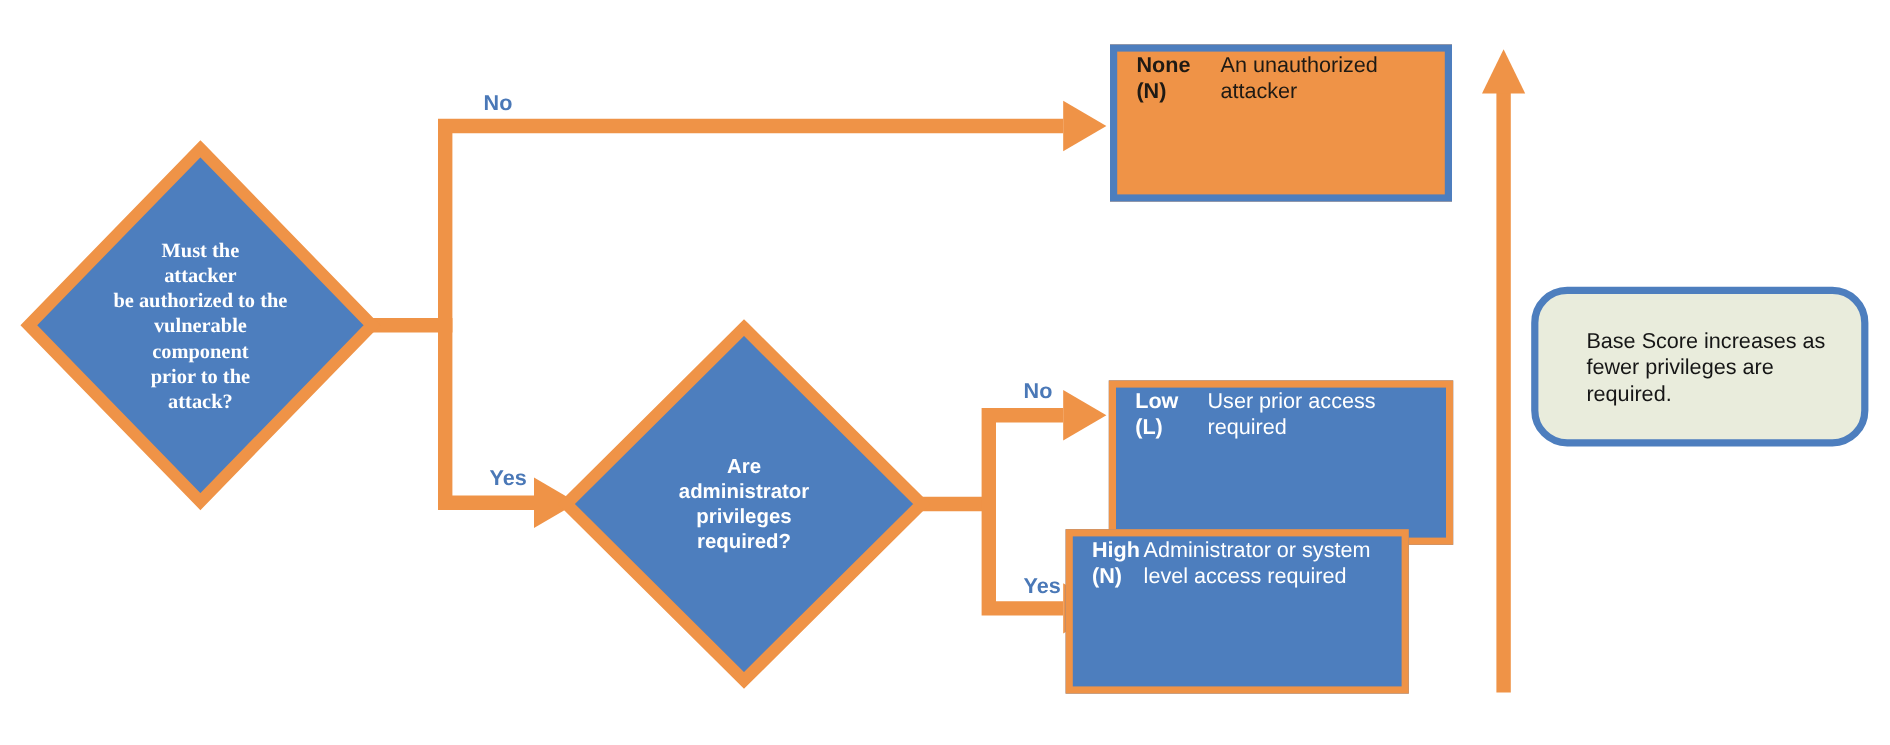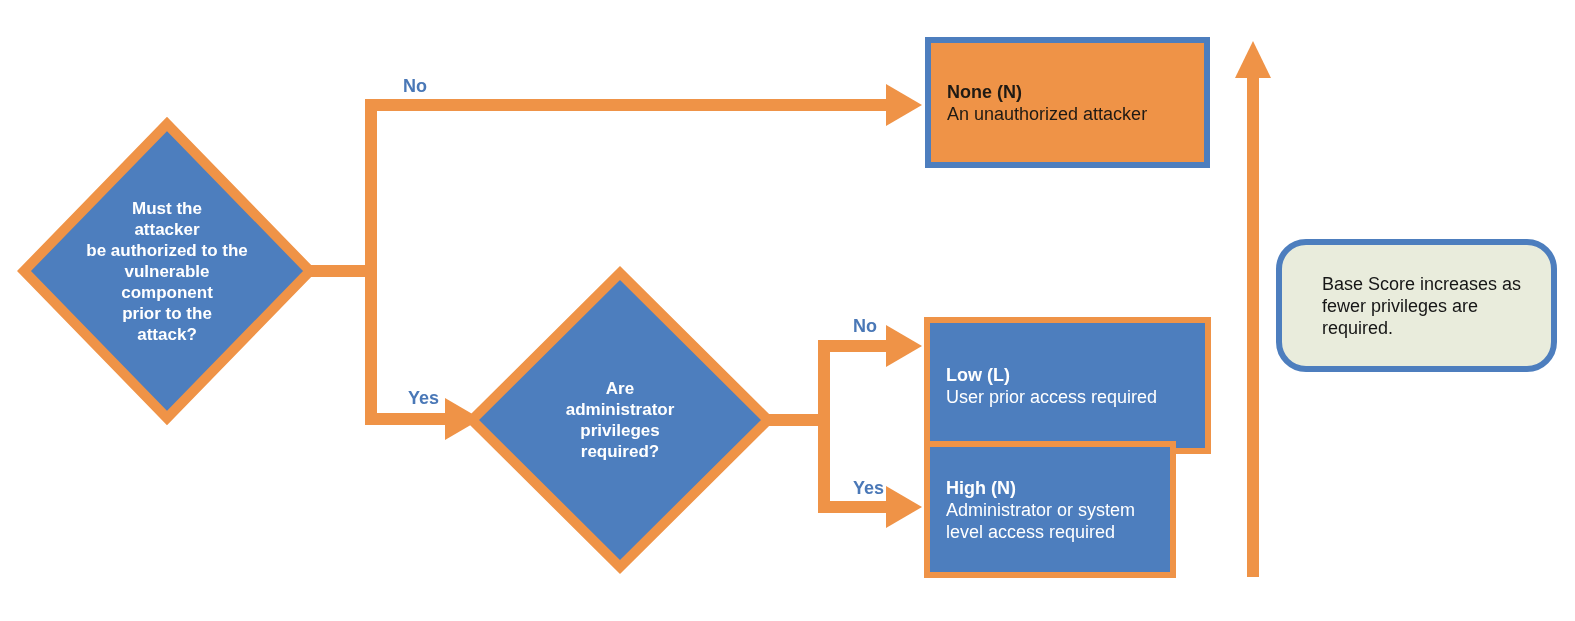--- a/index.html
+++ b/index.html
@@ -47,38 +47,38 @@
     display: flex;
     align-items: center;
     justify-content: center;
     text-align: center;
     color: var(--white-text);
     font-size: 17px;
     line-height: 21px;
     font-weight: 600;
     white-space: pre-line;
   }
-  #decision-1-label { left: 37px;  top: 124px; width: 260px; height: 294px; }
+  #decision-1-label { left: 37px;  top: 124px; width: 260px; height: 294px; font-family: Liberation Serif, serif; }
   #decision-2-label { left: 500px; top: 273px; width: 240px; height: 294px; }
 
   .edge-label {
     position: absolute;
     color: var(--label-blue);
     font-size: 18px;
     font-weight: 700;
   }
   #edge-no-1  { left: 403px; top: 76px;  }
   #edge-yes-1 { left: 408px; top: 388px; }
   #edge-no-2  { left: 853px; top: 316px; }
   #edge-yes-2 { left: 853px; top: 478px; }
 
   .outcome-box {
     position: absolute;
     display: flex;
-    flex-direction: column;
+    flex-direction: row;
     justify-content: center;
     padding-left: 16px;
     font-size: 18px;
     line-height: 22px;
   }
   .outcome-title { font-weight: 700; }
   .outcome-desc  { font-weight: 400; }
 
   #outcome-none-box {
     left: 925px; top: 37px; width: 285px; height: 131px;
@@ -87,21 +87,21 @@
     color: var(--dark-text);
   }
   #outcome-low-box {
     left: 924px; top: 278px; width: 287px; height: 137px;
     background: var(--blue);
     border: 6px solid var(--orange);
     color: var(--white-text);
     margin-top: 39px;
   }
   #outcome-high-box {
-    left: 924px; top: 441px; width: 252px; height: 137px;
+    left: 888px; top: 441px; width: 286px; height: 137px;
     background: var(--blue);
     border: 6px solid var(--orange);
     color: var(--white-text);
   }
   #outcome-high-box .outcome-desc { max-width: 215px; }
 
   .note-box {
     position: absolute;
     left: 1276px; top: 239px; width: 281px; height: 133px;
     background: var(--note-fill);

